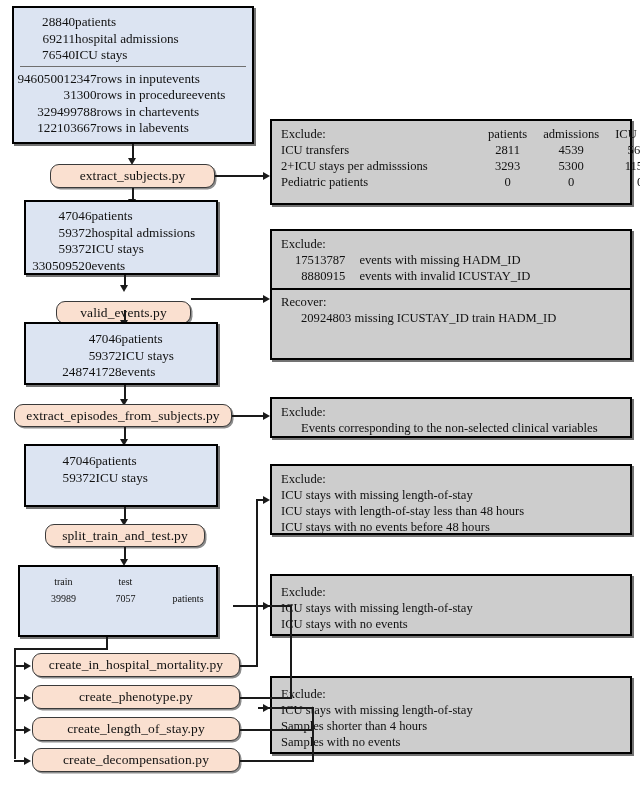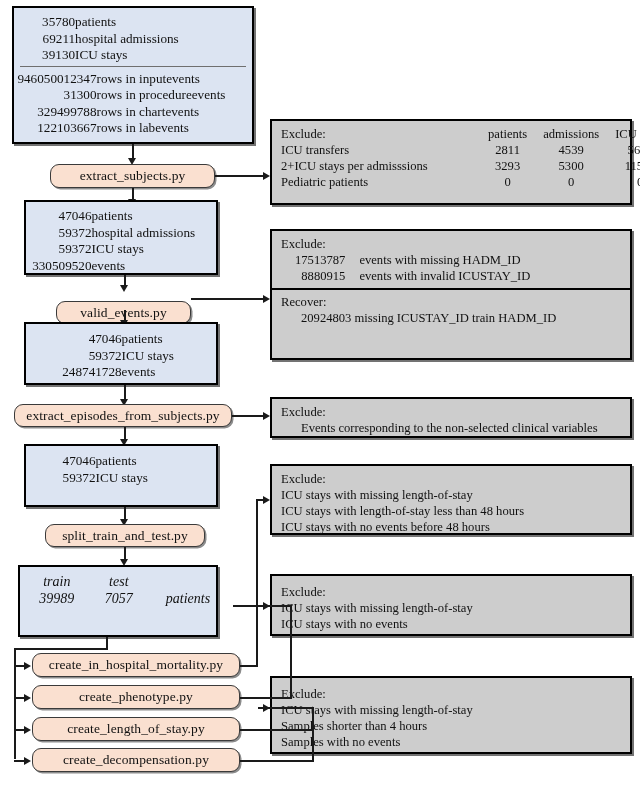--- a/index.html
+++ b/index.html
@@ -56,21 +56,21 @@
   table.excl td.h{text-align:center;padding:0 8px;}
   table.excl td.c{text-align:center;padding:0 8px;}
   table.excl td.n{text-align:left;padding-right:4px;}
 
   table.ev{border-collapse:collapse;}
   table.ev td{font-size:12.6px;line-height:16px;color:#111;padding:0;white-space:nowrap;}
   table.ev td.evn{text-align:right;padding-right:14px;padding-left:14px;}
 
   
   table.tt{border-collapse:collapse;margin:0 auto;}
-  table.tt td{font-size:14px;line-height:17px;color:#111;padding:0 0;white-space:nowrap;font-style:italic;}
+  table.tt td{font-size:10px;line-height:17px;color:#111;padding:0 0;white-space:nowrap;}
   table.tt td.c{text-align:center;min-width:62px;}
   table.tt td.l{text-align:left;padding-left:16px;}
 
   
   .ln{position:absolute;background:#1a1a1a;}
   .lnh{height:1.6px;}
   .lnv{width:1.6px;}
   .arrow{position:absolute;width:0;height:0;}
   .arr-down{border-left:4.5px solid transparent;border-right:4.5px solid transparent;border-top:7px solid #1a1a1a;}
   .arr-right{border-top:4.5px solid transparent;border-bottom:4.5px solid transparent;border-left:7px solid #1a1a1a;}
@@ -84,29 +84,29 @@
 </head>
 <body>
 
 <div id="stage">
 
   <div class="node bluebox" style="left:12px;top:6px;width:242px;height:138px;">
     <div style="padding:6px 10px 4px 8px;">
       <table class="stats">
         <tbody>
             <tr>
-          <td class="num">35780</td>
+          <td class="num">28840</td>
           <td class="lbl">patients</td>
         </tr>
         <tr>
           <td class="num">69211</td>
           <td class="lbl">hospital admissions</td>
         </tr>
         <tr>
-          <td class="num">39130</td>
+          <td class="num">76540</td>
           <td class="lbl">ICU stays</td>
         </tr>
       </tbody>
         </table>
     </div>
     <div class="hr" style="margin-top:-2px;"></div>
     <div style="padding:1px 21px 0 0px;">
       <table class="stats">
         <tbody>
             <tr>

